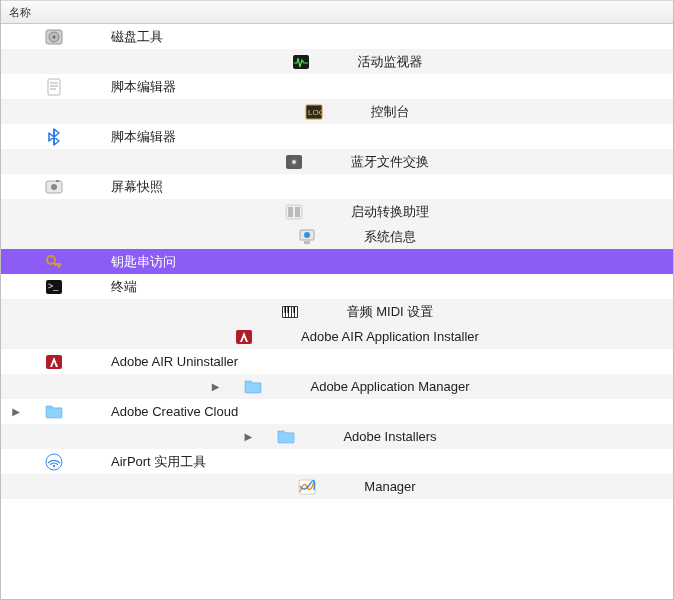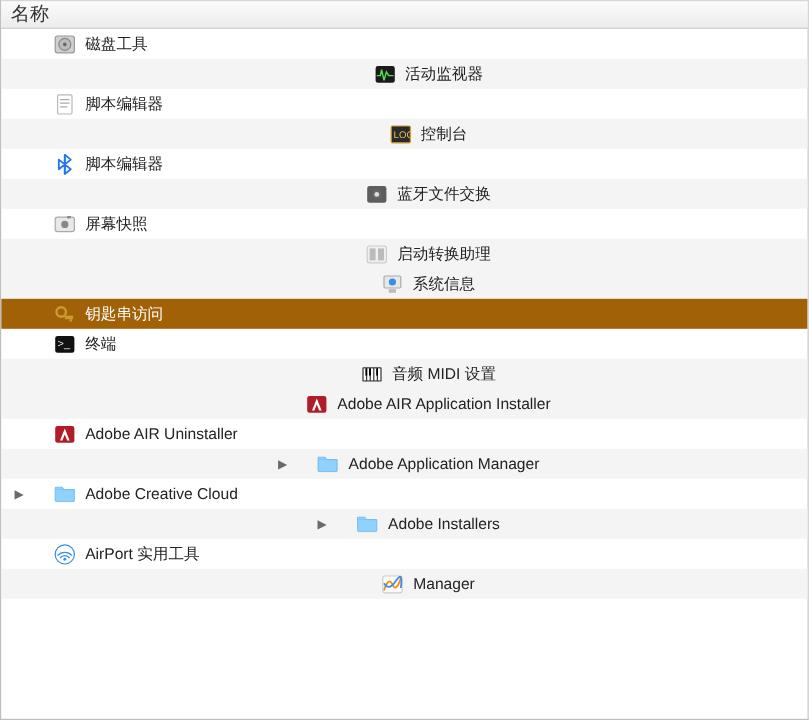--- a/index.html
+++ b/index.html
@@ -21,38 +21,38 @@
     flex-direction: column;
   }
   .header {
     height: 24px;
     background: linear-gradient(#fbfbfb, #ececec);
     border-top: 1px solid #d6d6d6;
     border-bottom: 1px solid #c9c9c9;
     display: flex;
     align-items: center;
     padding-left: 8px;
-    font-size: 16px;
+    font-size: 11px;
     color: #333;
     font-weight: 500;
   }
   .list {
     flex: 1;
     overflow: auto;
     position: relative;
   }
   .row {
     height: 25px;
     display: flex;
     align-items: center;
     padding-left: 8px;
     padding-right: 4px;
   }
   .row.alt { background: #f4f4f4; justify-content: center; }
-  .row.sel { background: #a16207; color: #fff; }
+  .row.sel { background: #8b5cf6; color: #fff; }
   .disclosure {
     width: 14px;
     display: inline-flex;
     align-items: center;
     justify-content: center;
     color: #6a6a6a;
     font-size: 10px;
     flex-shrink: 0;
   }
   .indent {
@@ -65,20 +65,21 @@
     margin-right: 8px;
     flex-shrink: 0;
     display: inline-flex;
     align-items: center;
     justify-content: center;
   }
   .label {
     white-space: nowrap;
     overflow: hidden;
     text-overflow: ellipsis;
+    margin-left: 40px;
   }
 </style>
 </head>
 <body>
 
 <div class="window">
   <div class="header">
     <span>名称</span>
   </div>
   <div class="list" id="list">

